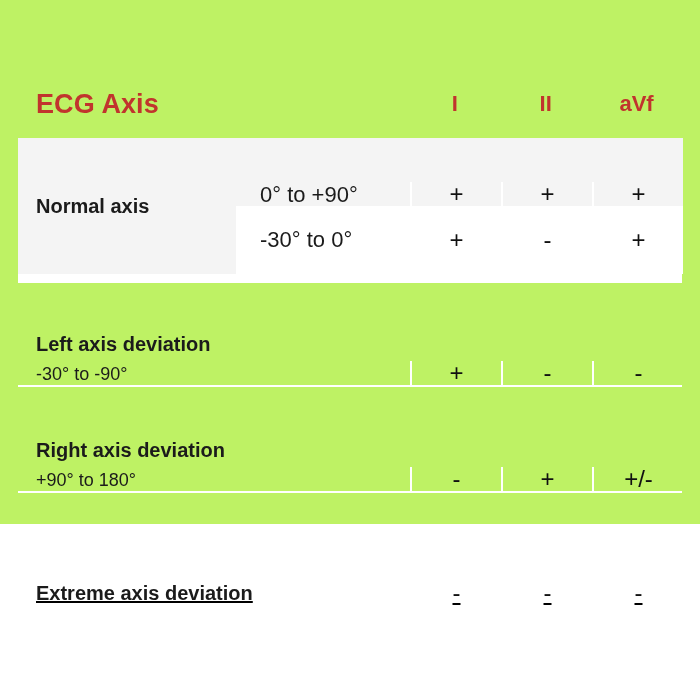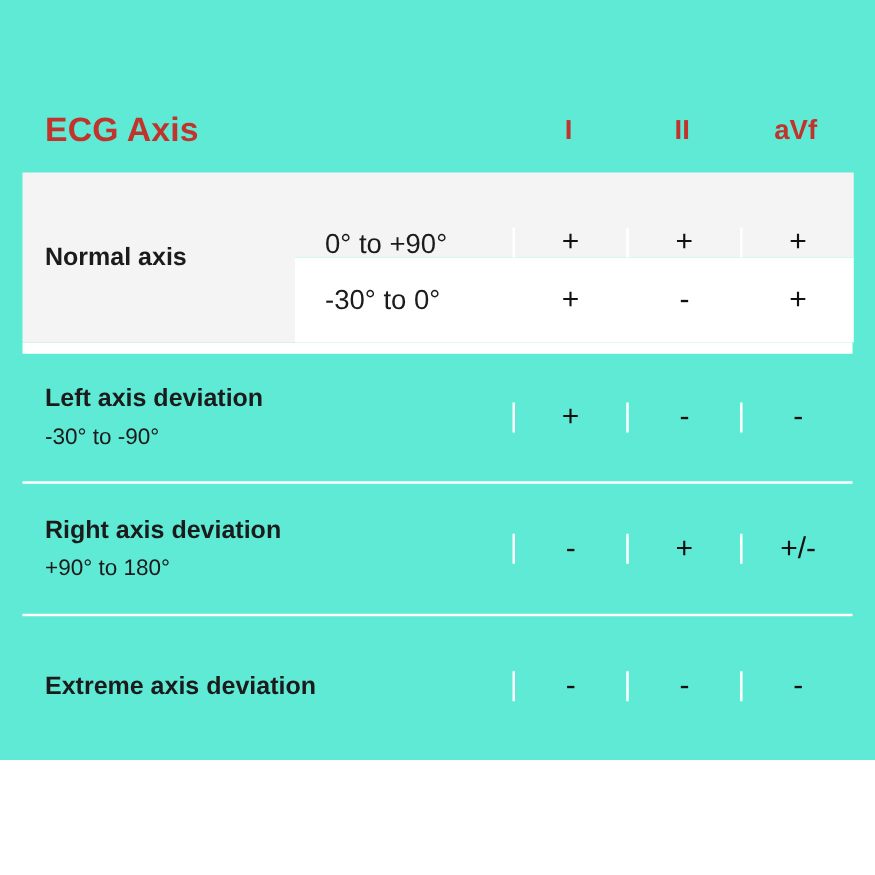--- a/index.html
+++ b/index.html
@@ -4,22 +4,22 @@
 <style>
   html,body{margin:0;padding:0;}
   body{
     width:700px;height:700px;
     background:#ffffff;
     font-family:"Liberation Sans", sans-serif;
     -webkit-font-smoothing:antialiased;
   }
   .sheet{
     position:relative;
-    width:700px;height:608px;
-    background:#5eead4;
+    width:700px;height:524px;
+    background:#bef264;
     box-sizing:border-box;
     padding-left:20px;
   }
 
   
   .thead{
     position:absolute;
     left:18px; top:78px;
     width:664px; height:52px;
     display:flex;
@@ -118,40 +118,40 @@
     color:#1b1b1b;
     line-height:1.15;
     margin-top:8px;
   }
 
   
   .drow{
     display:flex;
     width:100%;
     box-sizing:border-box;
-    align-items:center;
+    align-items:flex-end;
   }
   .drow .cell-name{
     width:392px;
     flex:0 0 392px;
     box-sizing:border-box;
     padding:0 18px;
     display:flex;
     flex-direction:column;
     justify-content:center;
   }
   .drow .cell-val{
     display:flex;
     align-items:center;
     justify-content:center;
   }
 
   .h102{ height:102px; }
   .h104{ height:104px; }
-  .h112{ height:112px; }
+  .h112{ height:112px;text-decoration:underline; }
   .gap10{ height:9px; background:#ffffff; width:100%; }
   .gap2 { height:2px; background:#ffffff; width:100%; }
 </style>
 </head>
 <body>
 
 <div class="sheet">
 
   <div class="thead">
     <div class="title">ECG Axis</div>

